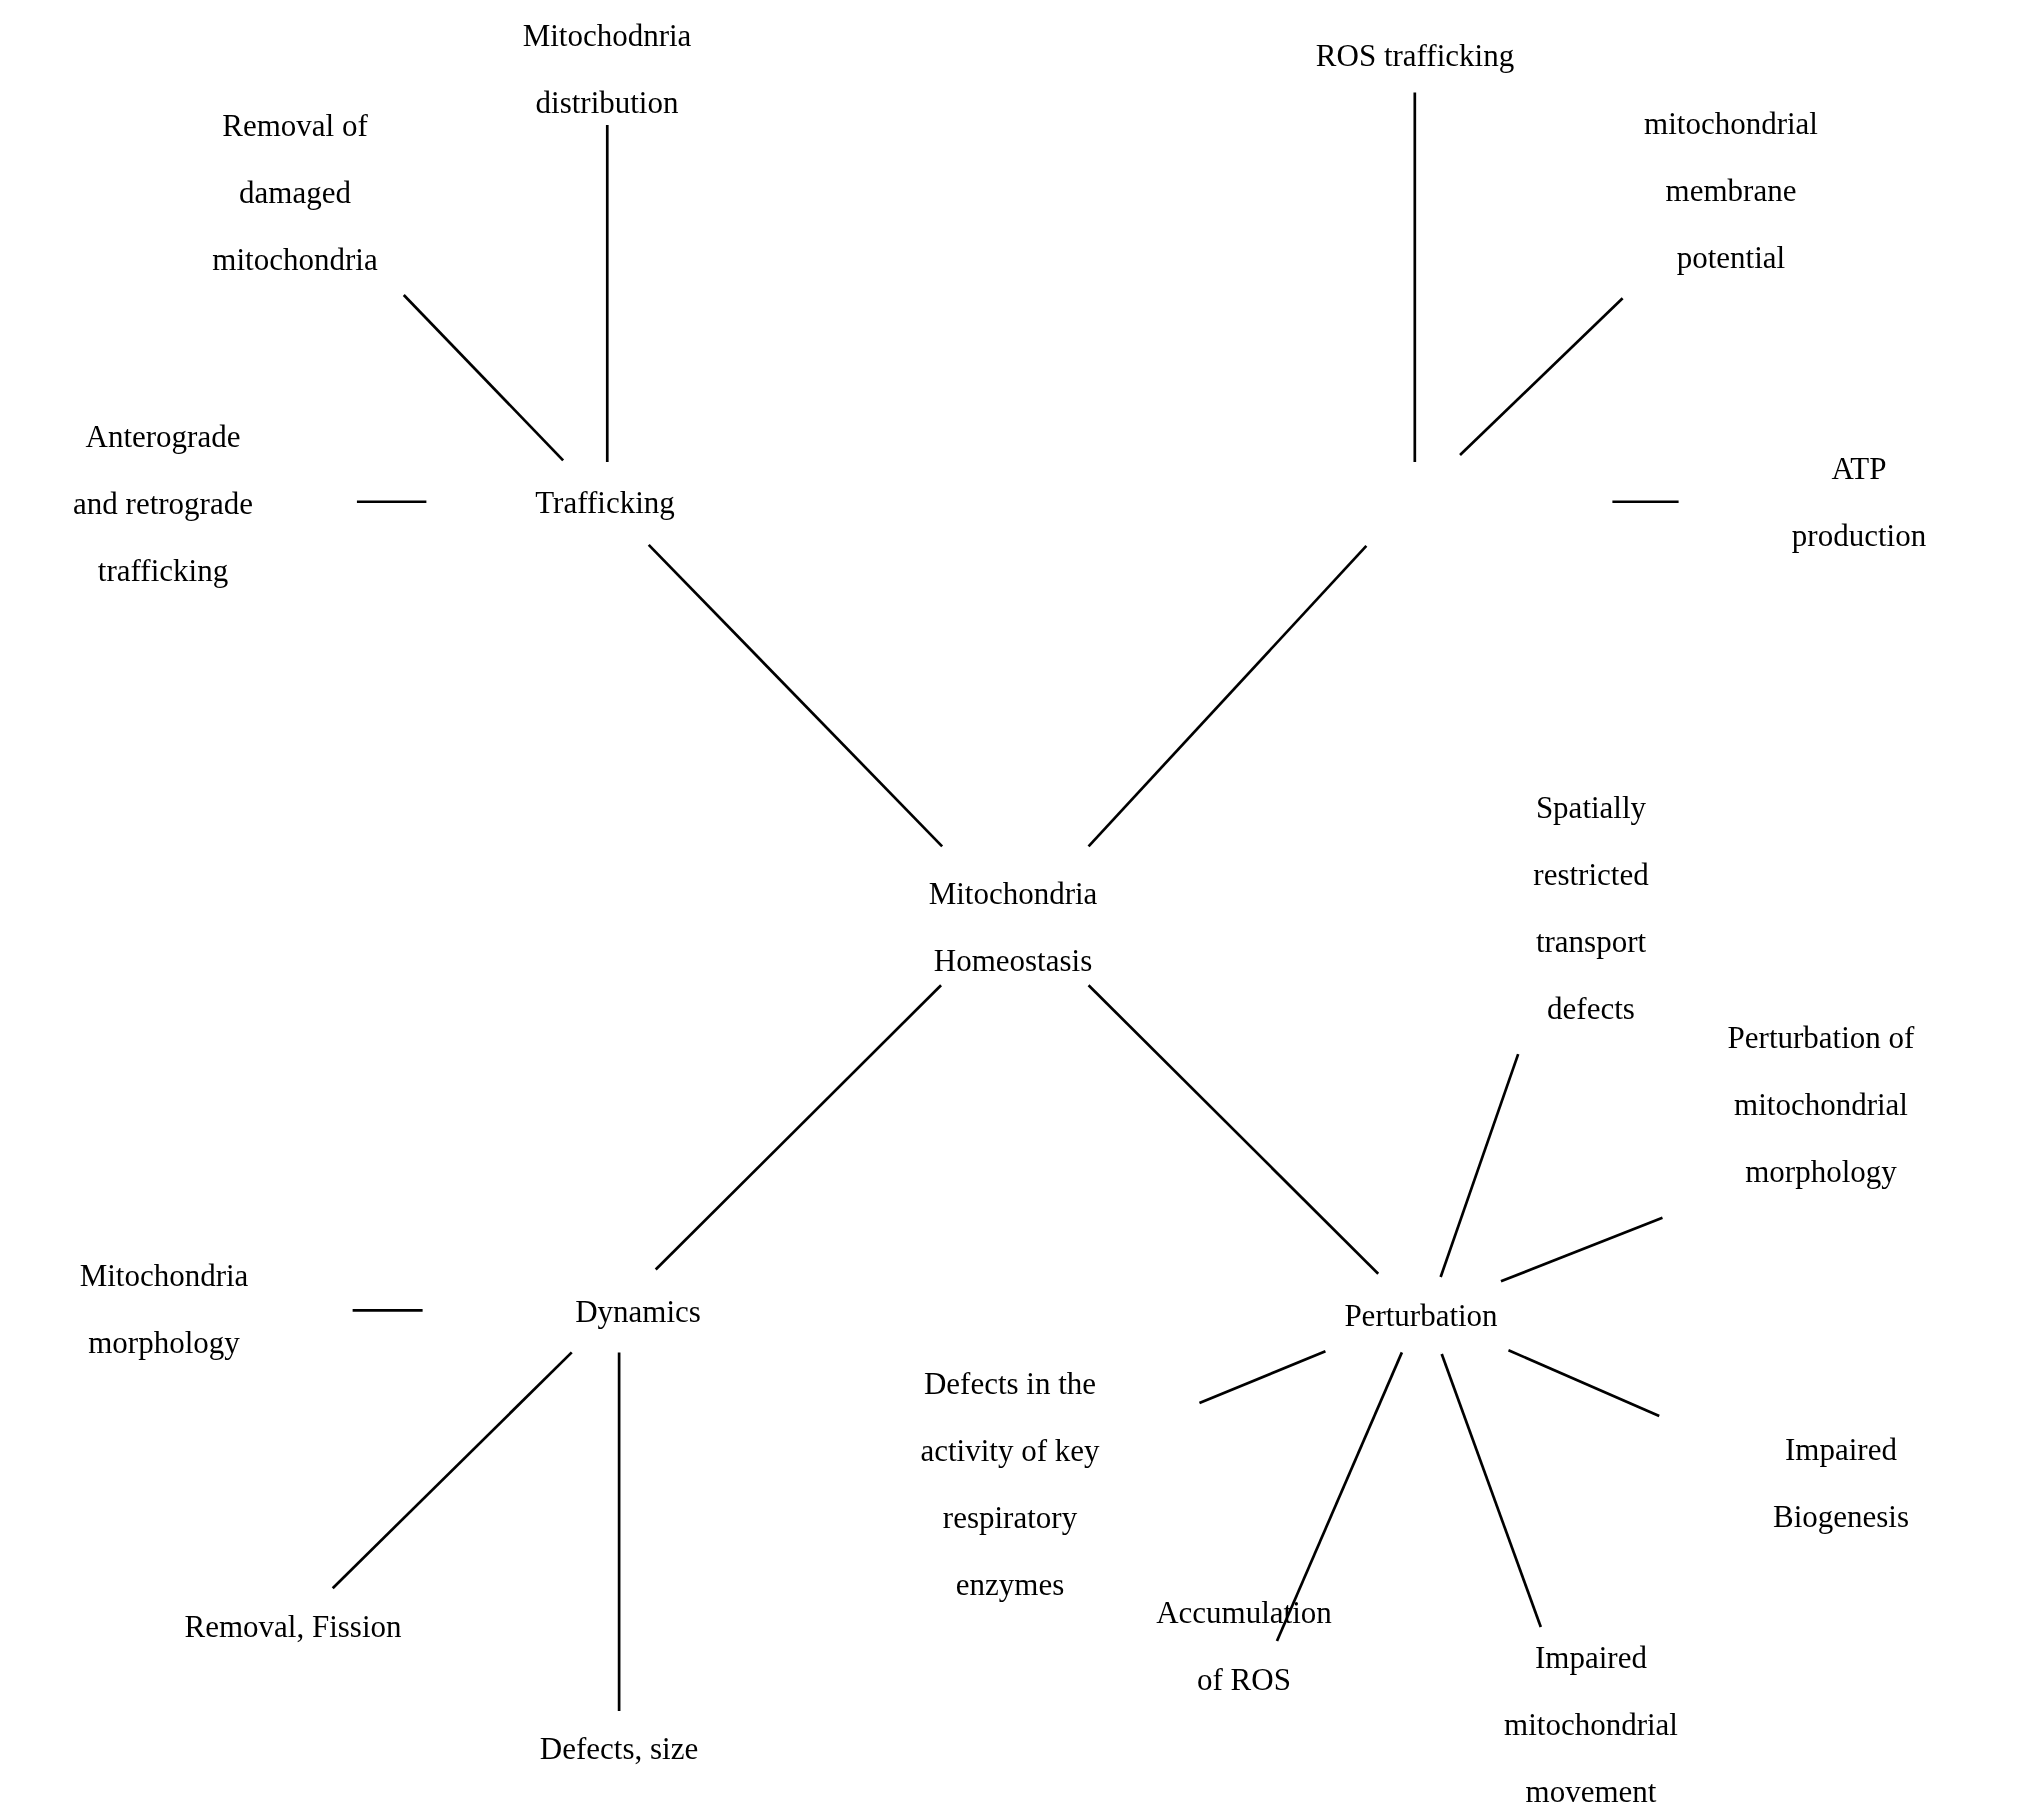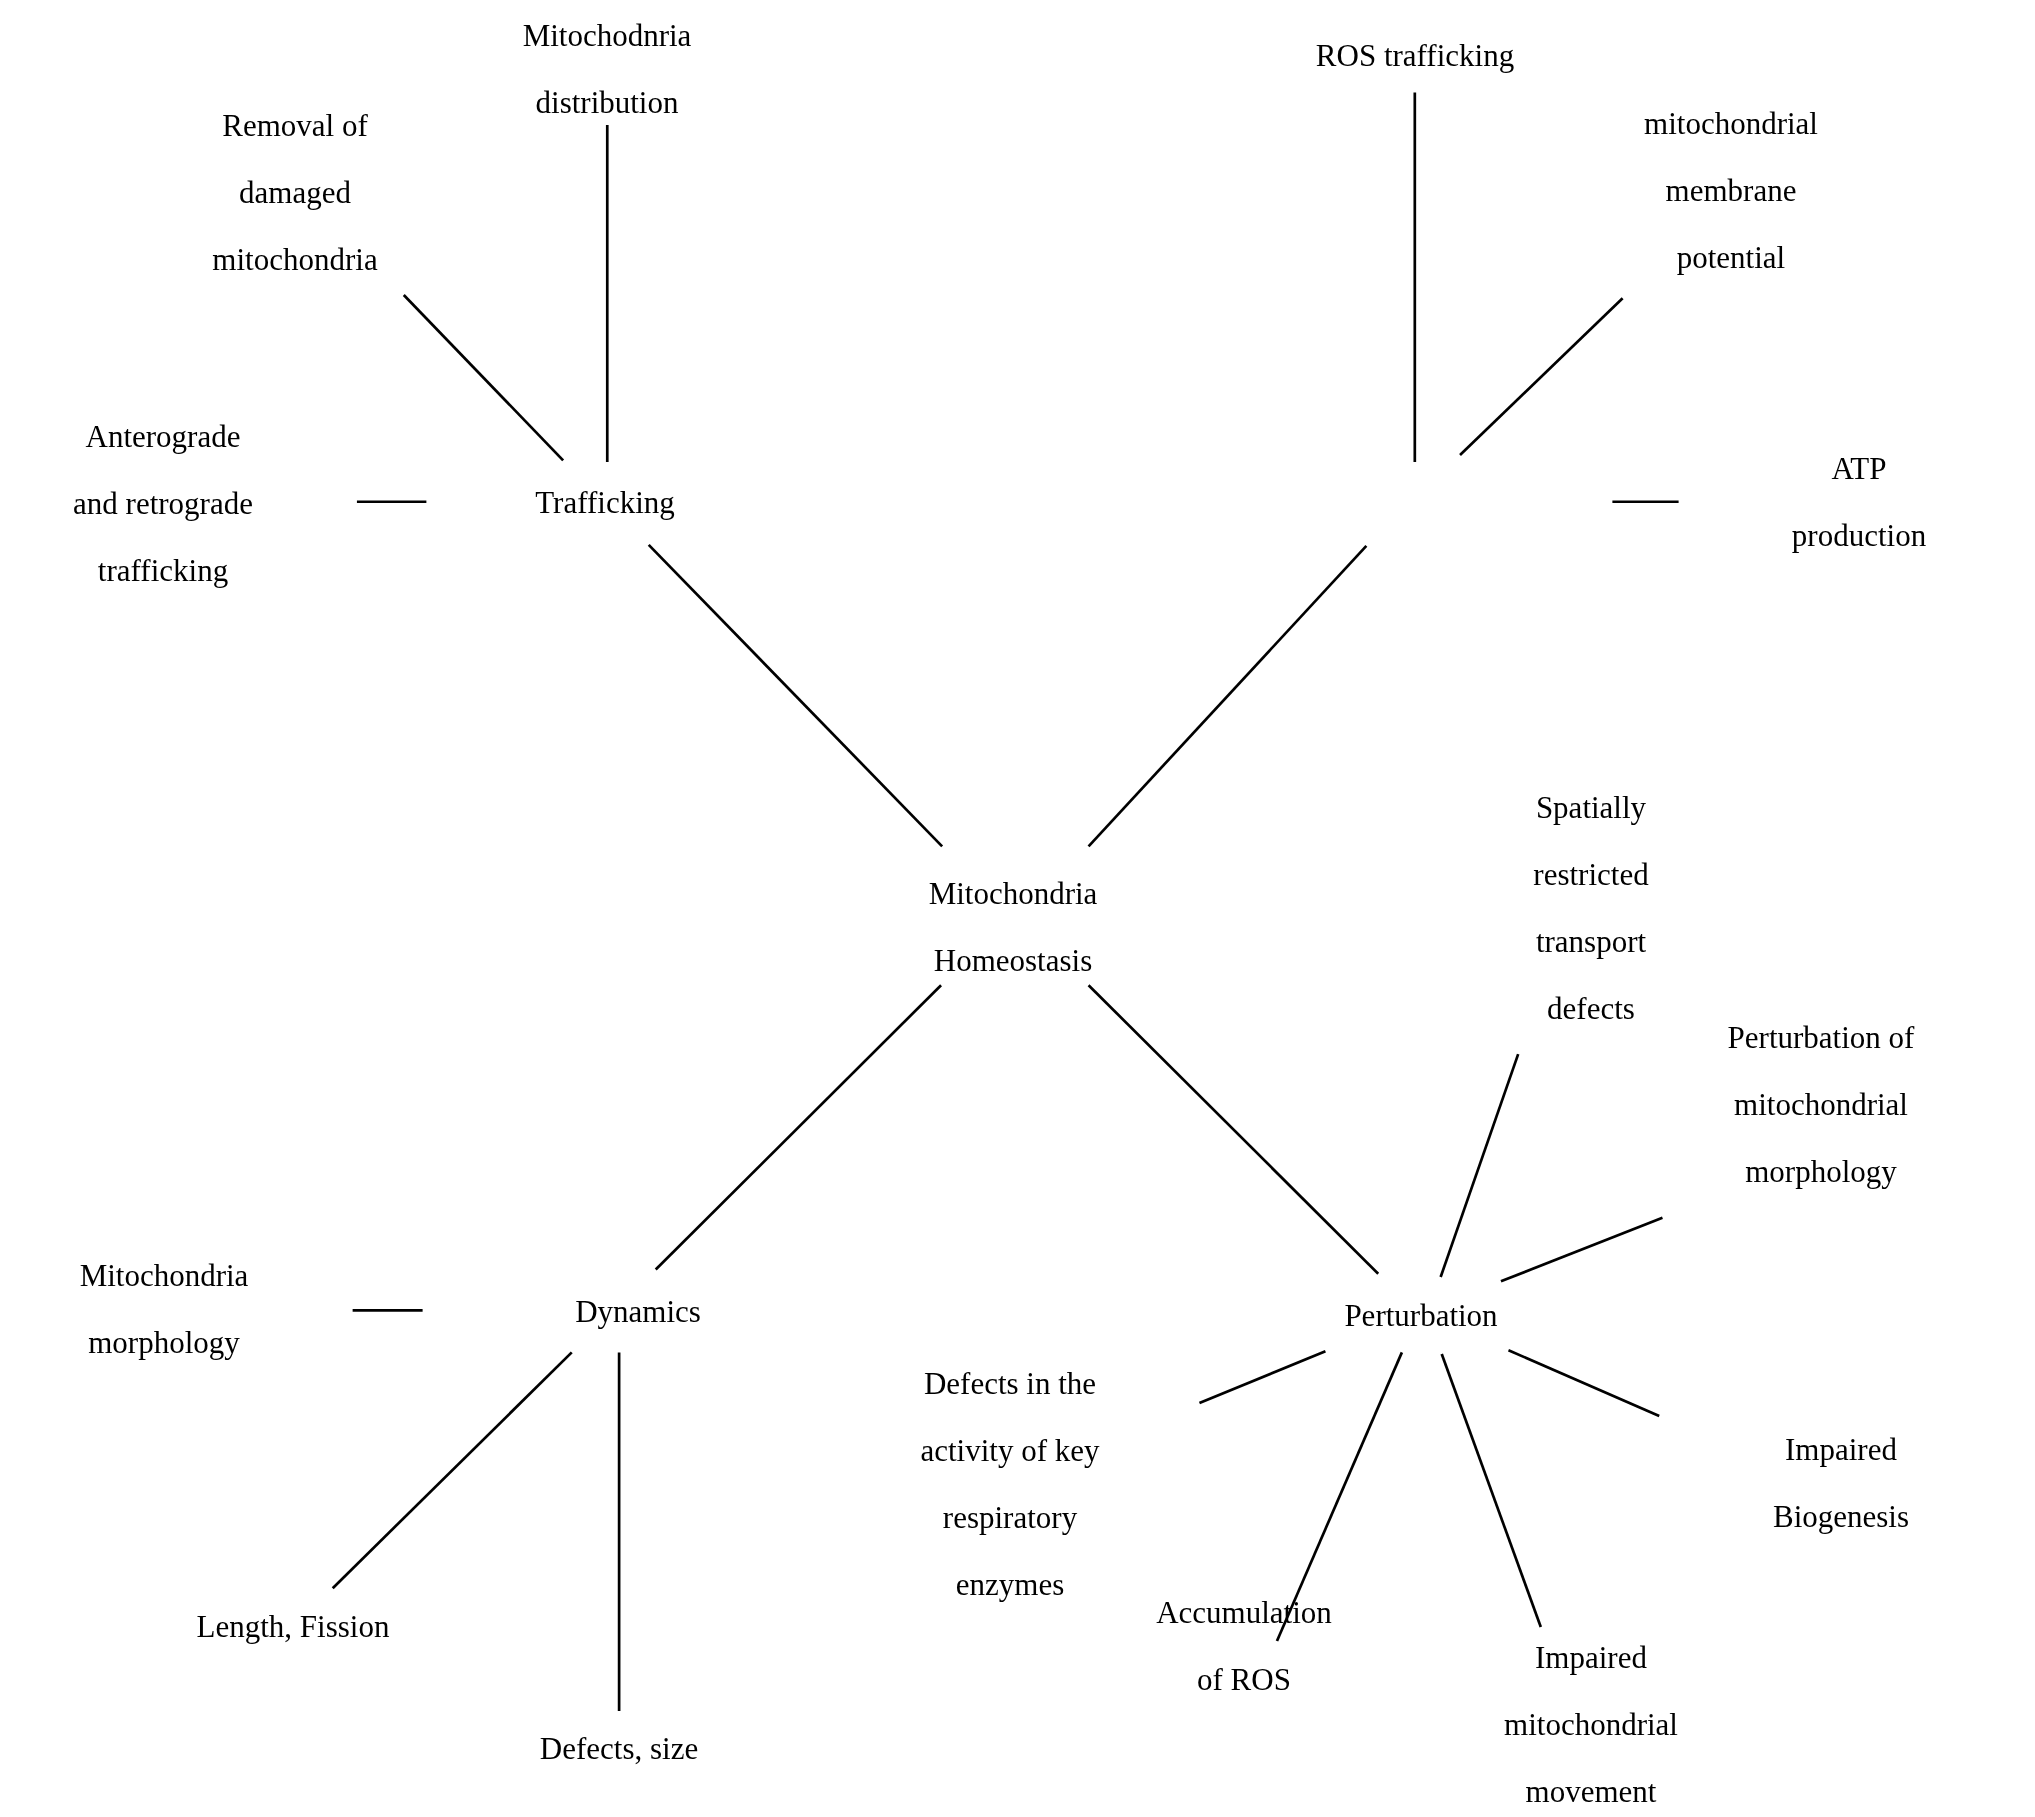--- a/index.html
+++ b/index.html
@@ -86,21 +86,21 @@
   <div class="node" style="left:164px;  top:1309px;">Mitochondria
 morphology</div>
   <div class="node" style="left:614px; top:1311px;margin-left:24px;">Dynamics</div>
   <div class="node" style="left:1421px; top:1315px;">Perturbation</div>
   <div class="node" style="left:1010px; top:1484px;">Defects in the
 activity of key
 respiratory
 enzymes</div>
   <div class="node" style="left:1841px; top:1483px;">Impaired
 Biogenesis</div>
-  <div class="node" style="left:293px;  top:1626px;">Length, Fission</div>
+  <div class="node" style="left:293px;  top:1626px;">Removal, Fission</div>
   <div class="node" style="left:619px; top:1748px;">Defects, size</div>
   <div class="node" style="left:1244px; top:1646px;">Accumulation
 of ROS</div>
   <div class="node" style="left:1591px; top:1724px;">Impaired
 mitochondrial
 movement</div>
 
 </div>
 
 

